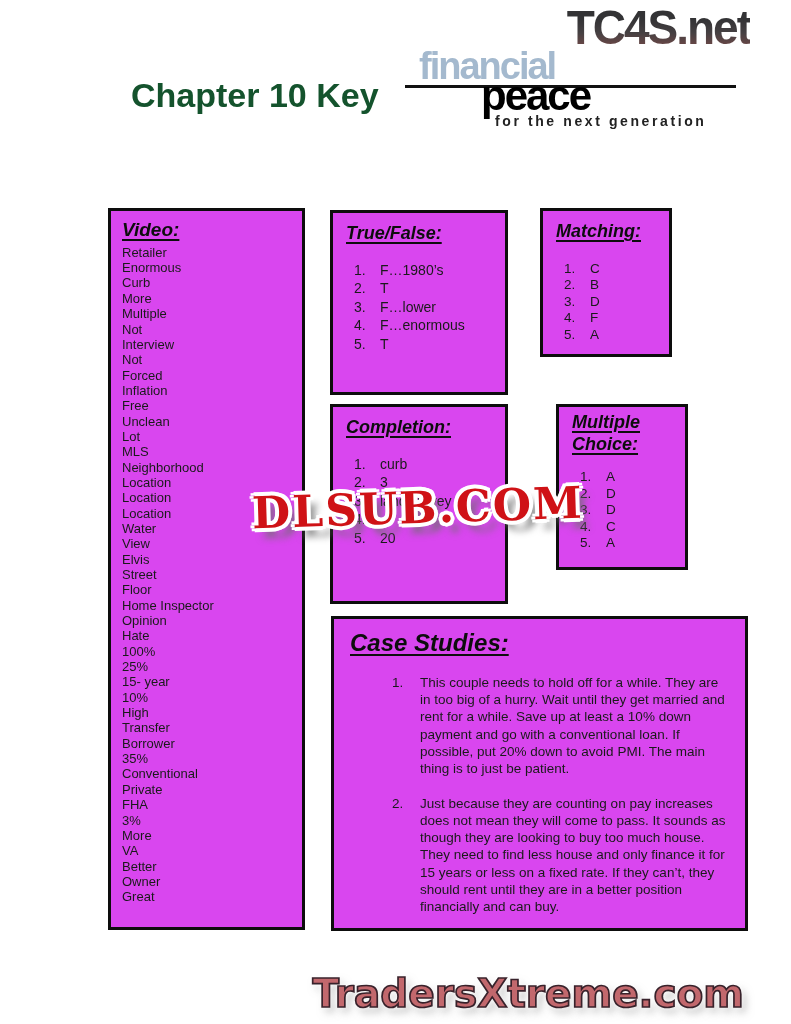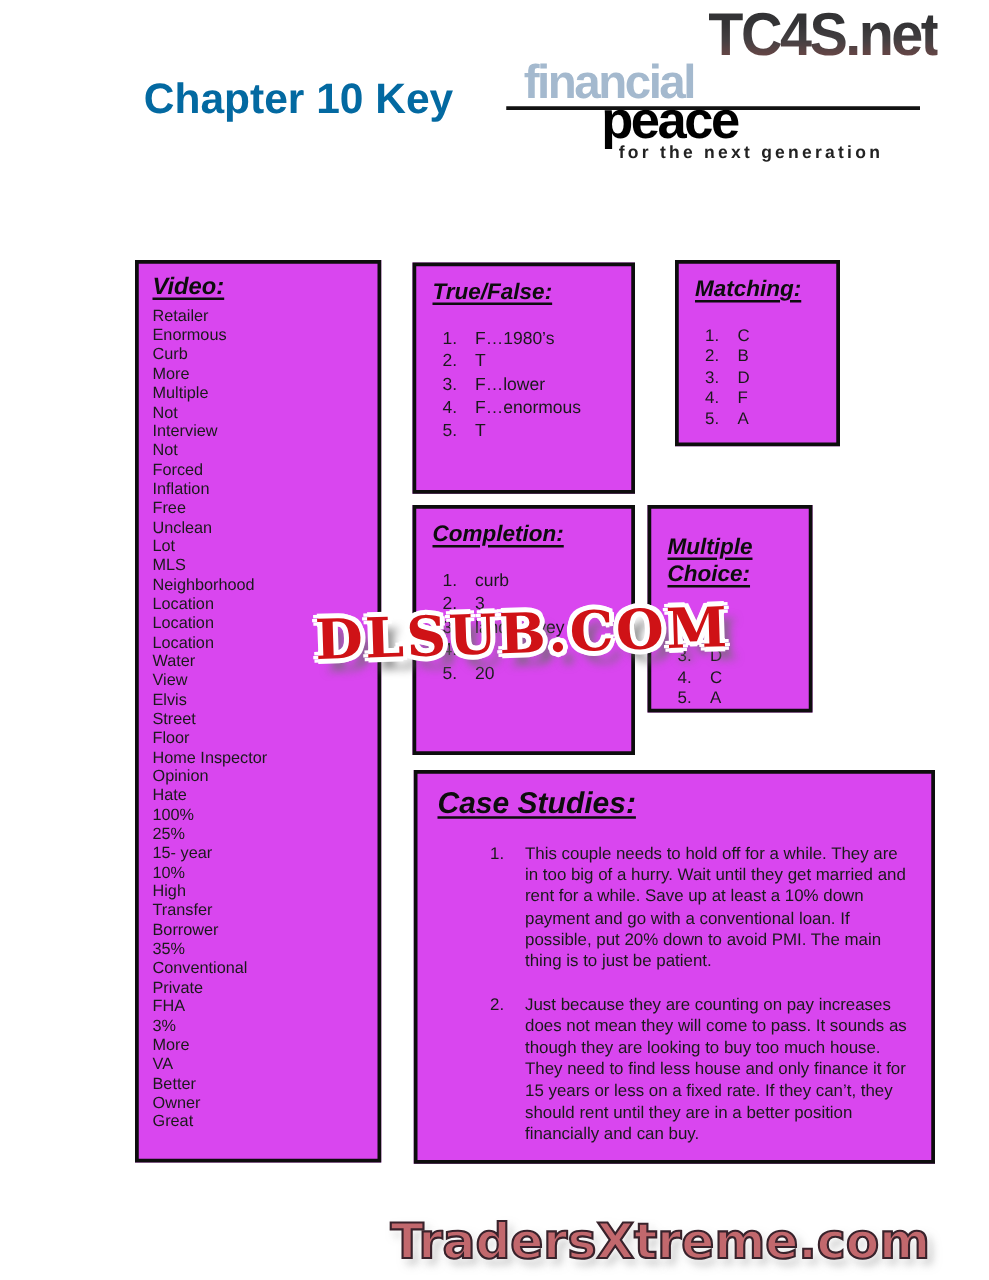--- a/index.html
+++ b/index.html
@@ -9,22 +9,22 @@
   }
   
   .tc4s{
     position:absolute;top:0px;right:6px;
     font-family:"Liberation Sans",sans-serif;font-weight:800;font-size:46px;letter-spacing:-2px;
     background:linear-gradient(#333335 35%,#454042 60%,#7c4a48 95%);
     -webkit-background-clip:text;background-clip:text;color:transparent;
     transform:scaleY(1.05);
   }
   .chapter-title{
-    position:absolute;left:115px;top:60px;margin:0;
-    font-size:34px;font-weight:700;color:#0369a1;letter-spacing:0;
+    position:absolute;left:115px;top:60px;margin:16px;
+    font-size:34px;font-weight:700;color:#14532d;letter-spacing:0;
   }
   .fp-logo{position:absolute;left:405px;top:55px;width:335px;height:72px;}
   .fp-line{position:absolute;left:0;top:30px;width:331px;height:2.5px;background:#111;}
   .fp-financial{
     position:absolute;left:14px;top:-8px;
     font-size:38px;font-weight:900;letter-spacing:-2px;color:#a4b9ce;line-height:1;
   }
   .fp-peace{
     position:absolute;left:76px;top:20px;
     font-size:42px;font-weight:900;letter-spacing:-2px;color:#000000;line-height:1;
@@ -41,21 +41,21 @@
     text-decoration:underline;text-decoration-thickness:2px;text-underline-offset:3px;
     line-height:1.2;
   }
   #video-box{left:108px;top:208px;width:197px;height:722px;padding:8px 6px 0 11px;}
   #video-box .box-title{font-size:19px;}
   .plain-list{margin-top:3px;}
   .plain-list div{font-size:13px;line-height:15.35px;color:#1a1a1a;}
   #tf-box{left:330px;top:210px;width:178px;height:185px;padding:10px 6px 0 13px;}
   #match-box{left:540px;top:208px;width:132px;height:149px;padding:10px 6px 0 13px;}
   #comp-box{left:330px;top:404px;width:178px;height:200px;padding:10px 6px 0 13px;}
-  #mc-box{left:518px;top:404px;width:132px;height:166px;padding:20px 6px 0 13px;}
+  #mc-box{left:556px;top:404px;width:132px;height:166px;padding:5px 6px 0 13px;}
   .num-list{list-style:none;margin:16px 0 0 0;padding:0 0 0 8px;counter-reset:n;}
   .num-list li{
     counter-increment:n;position:relative;padding-left:26px;
     font-size:14px;line-height:18.5px;color:#1a1a1a;min-height:18.5px;
   }
   .num-list li::before{content:counter(n) ".";position:absolute;left:0;}
   #match-box .num-list li,#mc-box .num-list li{font-size:13.5px;line-height:16.5px;min-height:16.5px;}
   #match-box .num-list{margin-top:18px;}
   #mc-box .num-list{margin-top:14px;}
   

